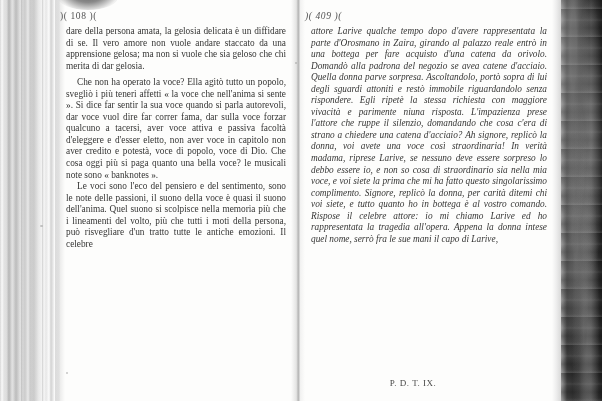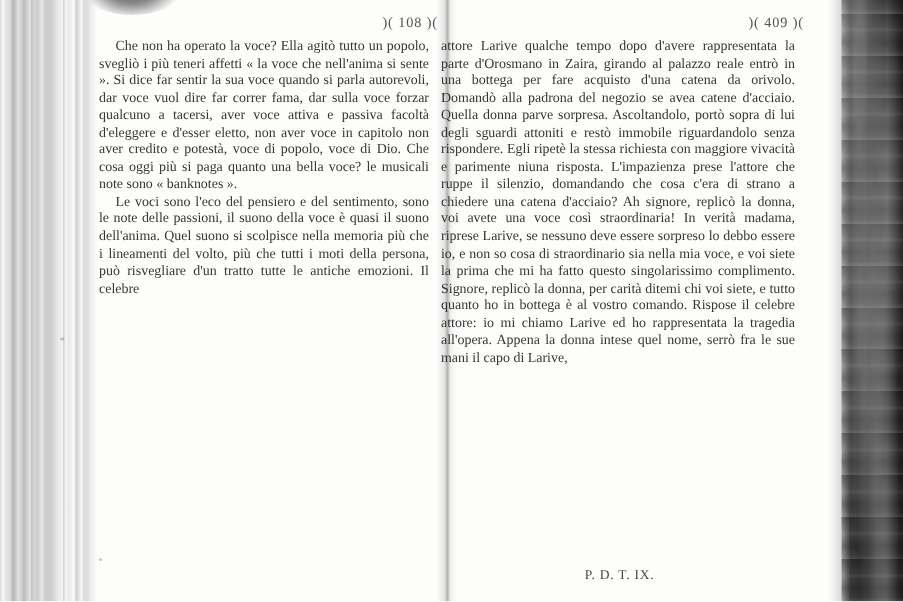--- a/index.html
+++ b/index.html
@@ -92,24 +92,24 @@
       radial-gradient(ellipse at 60% 82%, rgba(210,210,210,.26) 0 6%, rgba(0,0,0,0) 40%);
   }
 
   
   .page-col {
     position: absolute;
     top: 0;
     height: 401px;
   }
   #left-page  { left: 60px;  width: 232px; }
-  #right-page { left: 288px; width: 248px; }
+  #right-page { left: 305px; width: 248px; font-style: italic; }
 
   .folio {
-    text-align: right;
+    text-align: left;
     font-size: 9.5px;
     letter-spacing: .6px;
     color: #4a4a4a;
     margin: 11px 0 0 0;
     font-family: "Liberation Serif", serif;
   }
 
   .body-text {
     margin: 5px 0 0 0;
     padding: 0 6px 0 6px;
@@ -177,20 +177,23 @@
   <div class="right-dark-band"></div>
   <div class="right-dark-texture"></div>
 
   <div class="speck" style="left:40px;top:225px;width:3px;height:2px;"></div>
   <div class="speck" style="left:66px;top:372px;width:2px;height:2px;"></div>
   <div class="speck" style="left:295px;top:62px;width:2px;height:2px;"></div>
 
   <div class="page-col ink" id="left-page">
     <div class="folio">)( 108 )(</div>
     <div class="body-text">
+      <p class="noindent">dare della persona amata, la gelosia delicata è un diffidare di se. Il vero amore non vuole andare staccato da una apprensione gelosa; ma non si vuole che sia geloso che chi merita di dar gelosia.</p>
+    </div>
+    <div class="body-text">
       <p>Che non ha operato la voce? Ella agitò tutto un popolo, svegliò i più teneri affetti « la voce che nell'anima si sente ». Si dice far sentir la sua voce quando si parla autorevoli, dar voce vuol dire far correr fama, dar sulla voce forzar qualcuno a tacersi, aver voce attiva e passiva facoltà d'eleggere e d'esser eletto, non aver voce in capitolo non aver credito e potestà, voce di popolo, voce di Dio. Che cosa oggi più si paga quanto una bella voce? le musicali note sono « banknotes ».</p>
       <p>Le voci sono l'eco del pensiero e del sentimento, sono le note delle passioni, il suono della voce è quasi il suono dell'anima. Quel suono si scolpisce nella memoria più che i lineamenti del volto, più che tutti i moti della persona, può risvegliare d'un tratto tutte le antiche emozioni. Il celebre</p>
     </div>
   </div>
 
   <div class="page-col ink" id="right-page">
     <div class="folio">)( 409 )(</div>
     <div class="body-text">
       <p class="noindent">attore Larive qualche tempo dopo d'avere rappresentata la parte d'Orosmano in Zaira, girando al palazzo reale entrò in una bottega per fare acquisto d'una catena da orivolo. Domandò alla padrona del negozio se avea catene d'acciaio. Quella donna parve sorpresa. Ascoltandolo, portò sopra di lui degli sguardi attoniti e restò immobile riguardandolo senza rispondere. Egli ripetè la stessa richiesta con maggiore vivacità e parimente niuna risposta. L'impazienza prese l'attore che ruppe il silenzio, domandando che cosa c'era di strano a chiedere una catena d'acciaio? Ah signore, replicò la donna, voi avete una voce così straordinaria! In verità madama, riprese Larive, se nessuno deve essere sorpreso lo debbo essere io, e non so cosa di straordinario sia nella mia voce, e voi siete la prima che mi ha fatto questo singolarissimo complimento. Signore, replicò la donna, per carità ditemi chi voi siete, e tutto quanto ho in bottega è al vostro comando. Rispose il celebre attore: io mi chiamo Larive ed ho rappresentata la tragedia all'opera. Appena la donna intese quel nome, serrò fra le sue mani il capo di Larive,</p>
     </div>

